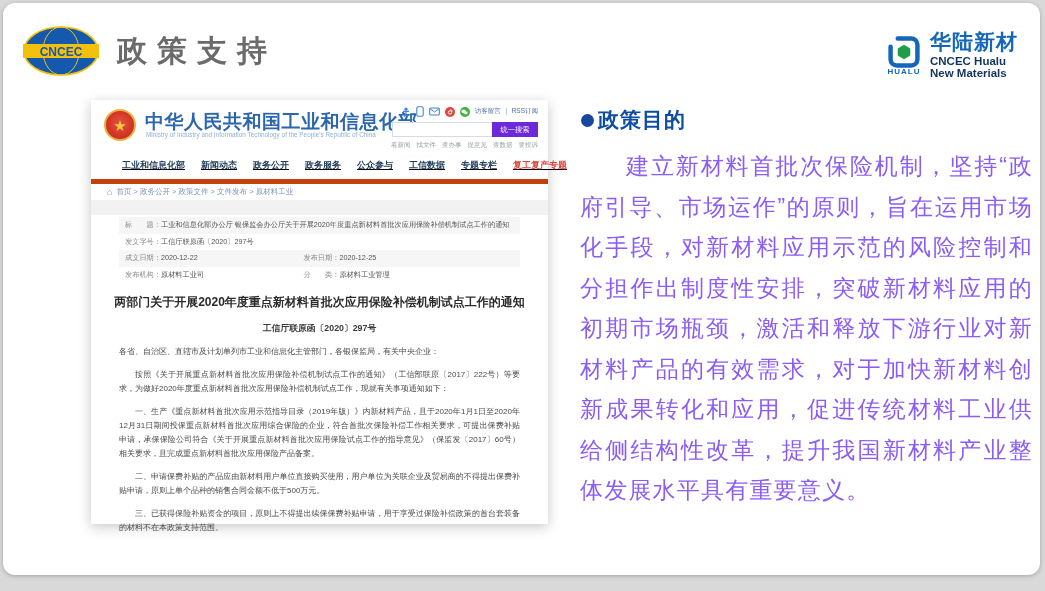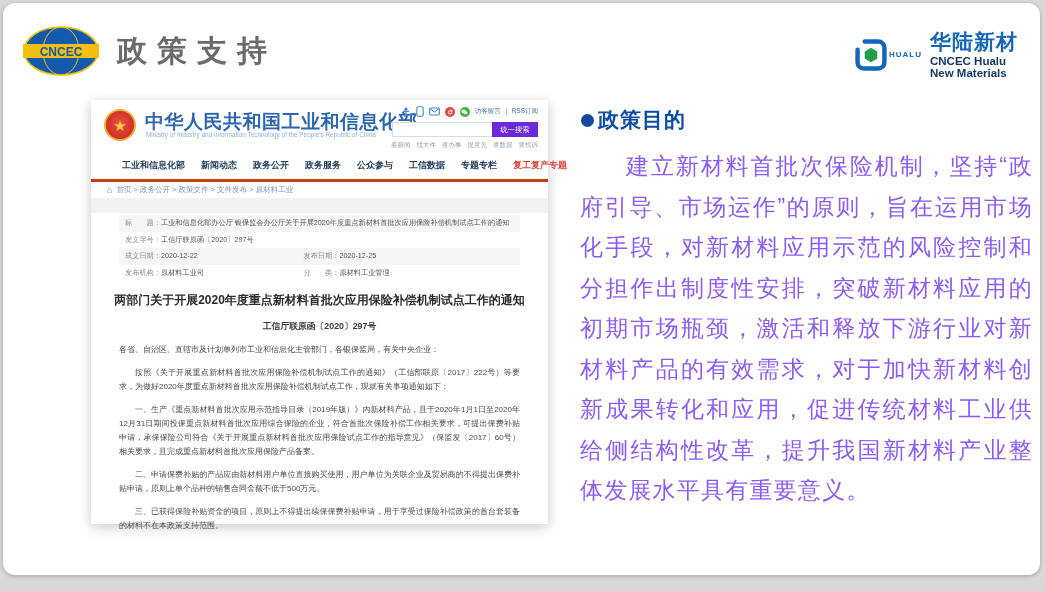--- a/index.html
+++ b/index.html
@@ -13,21 +13,21 @@
     background:#ffffff;border-radius:12px;
     box-shadow:0 1px 4px rgba(0,0,0,.25);
   }
   
   .slide-header{position:absolute;left:18px;top:22px;display:flex;align-items:center;gap:16px;}
   .slide-title{
     font-size:30px;font-weight:bold;color:#6b6b6b;letter-spacing:10px;
     font-family:"Liberation Serif","DejaVu Serif",serif;
   }
   .hualu{position:absolute;right:22px;top:28px;display:flex;align-items:center;gap:8px;}
-  .hualu-mark{display:flex;flex-direction:row;align-items:center;}
+  .hualu-mark{display:flex;flex-direction:column;align-items:center;}
   .hualu-mark .caption{font-size:8px;font-weight:bold;color:#1466b8;letter-spacing:1px;margin-top:-2px;}
   .hualu-text{display:flex;flex-direction:column;line-height:1.05;}
   .hualu-cn{font-size:21px;font-weight:bold;color:#1466b8;letter-spacing:1px;}
   .hualu-en1{font-size:11.5px;font-weight:bold;color:#12355e;margin-top:2px;}
   .hualu-en2{font-size:11.5px;font-weight:bold;color:#12355e;}
   
   .website{
     position:absolute;left:88px;top:97px;width:457px;height:424px;background:#fff;
     box-shadow:0 3px 12px rgba(0,0,0,.22);font-family:"Liberation Sans",sans-serif;
   }
@@ -44,21 +44,22 @@
   .u-txt{font-size:6.5px;color:#4a6fa5;}
   .u-div{width:0;height:7px;border-left:1px solid #b9c6d8;}
   .circle-ico{width:10px;height:10px;border-radius:50%;display:flex;align-items:center;justify-content:center;}
   .searchbar{position:absolute;right:10px;top:22px;display:flex;}
   .search-input{width:100px;height:15px;border:1px solid #d4dce6;border-right:none;font-size:7px;padding:0 3px;outline:none;box-sizing:border-box;}
   .search-btn{width:46px;height:15px;background:#6d28d9;color:#fff;font-size:7.3px;border:none;display:flex;align-items:center;justify-content:center;cursor:pointer;}
   .quicklinks{position:absolute;right:10px;top:41px;display:flex;gap:6px;font-size:6.5px;color:#979fa8;}
   .quicklinks span{cursor:pointer;}
   .ws-nav{
     height:27px;display:flex;align-items:center;gap:16px;padding-left:15px;
-    border-bottom:3px solid #c2410c;
+    border-bottom:5px solid #c2410c;
+    text-decoration:underline;
   }
   .ws-nav .item{font-size:9px;font-weight:bold;color:#24405e;white-space:nowrap;cursor:pointer;}
   .ws-nav .item.red{color:#e2453a;}
   .ws-breadcrumb{height:16px;display:flex;align-items:center;gap:4px;padding-left:16px;font-size:7.5px;color:#7d93b4;}
   .home-ico{color:#3f87d6;font-size:9px;line-height:1;}
   .ws-grayband{height:15px;background:#f2f2f2;}
   .ws-meta{margin:2px 28px 0 28px;}
   .meta-row{height:16.5px;line-height:16.5px;font-size:7.2px;padding-left:6px;white-space:nowrap;overflow:hidden;position:relative;}
   .meta-row:nth-child(odd){background:#f6f6f6;}
   .meta-label{color:#8a8a8a;}

